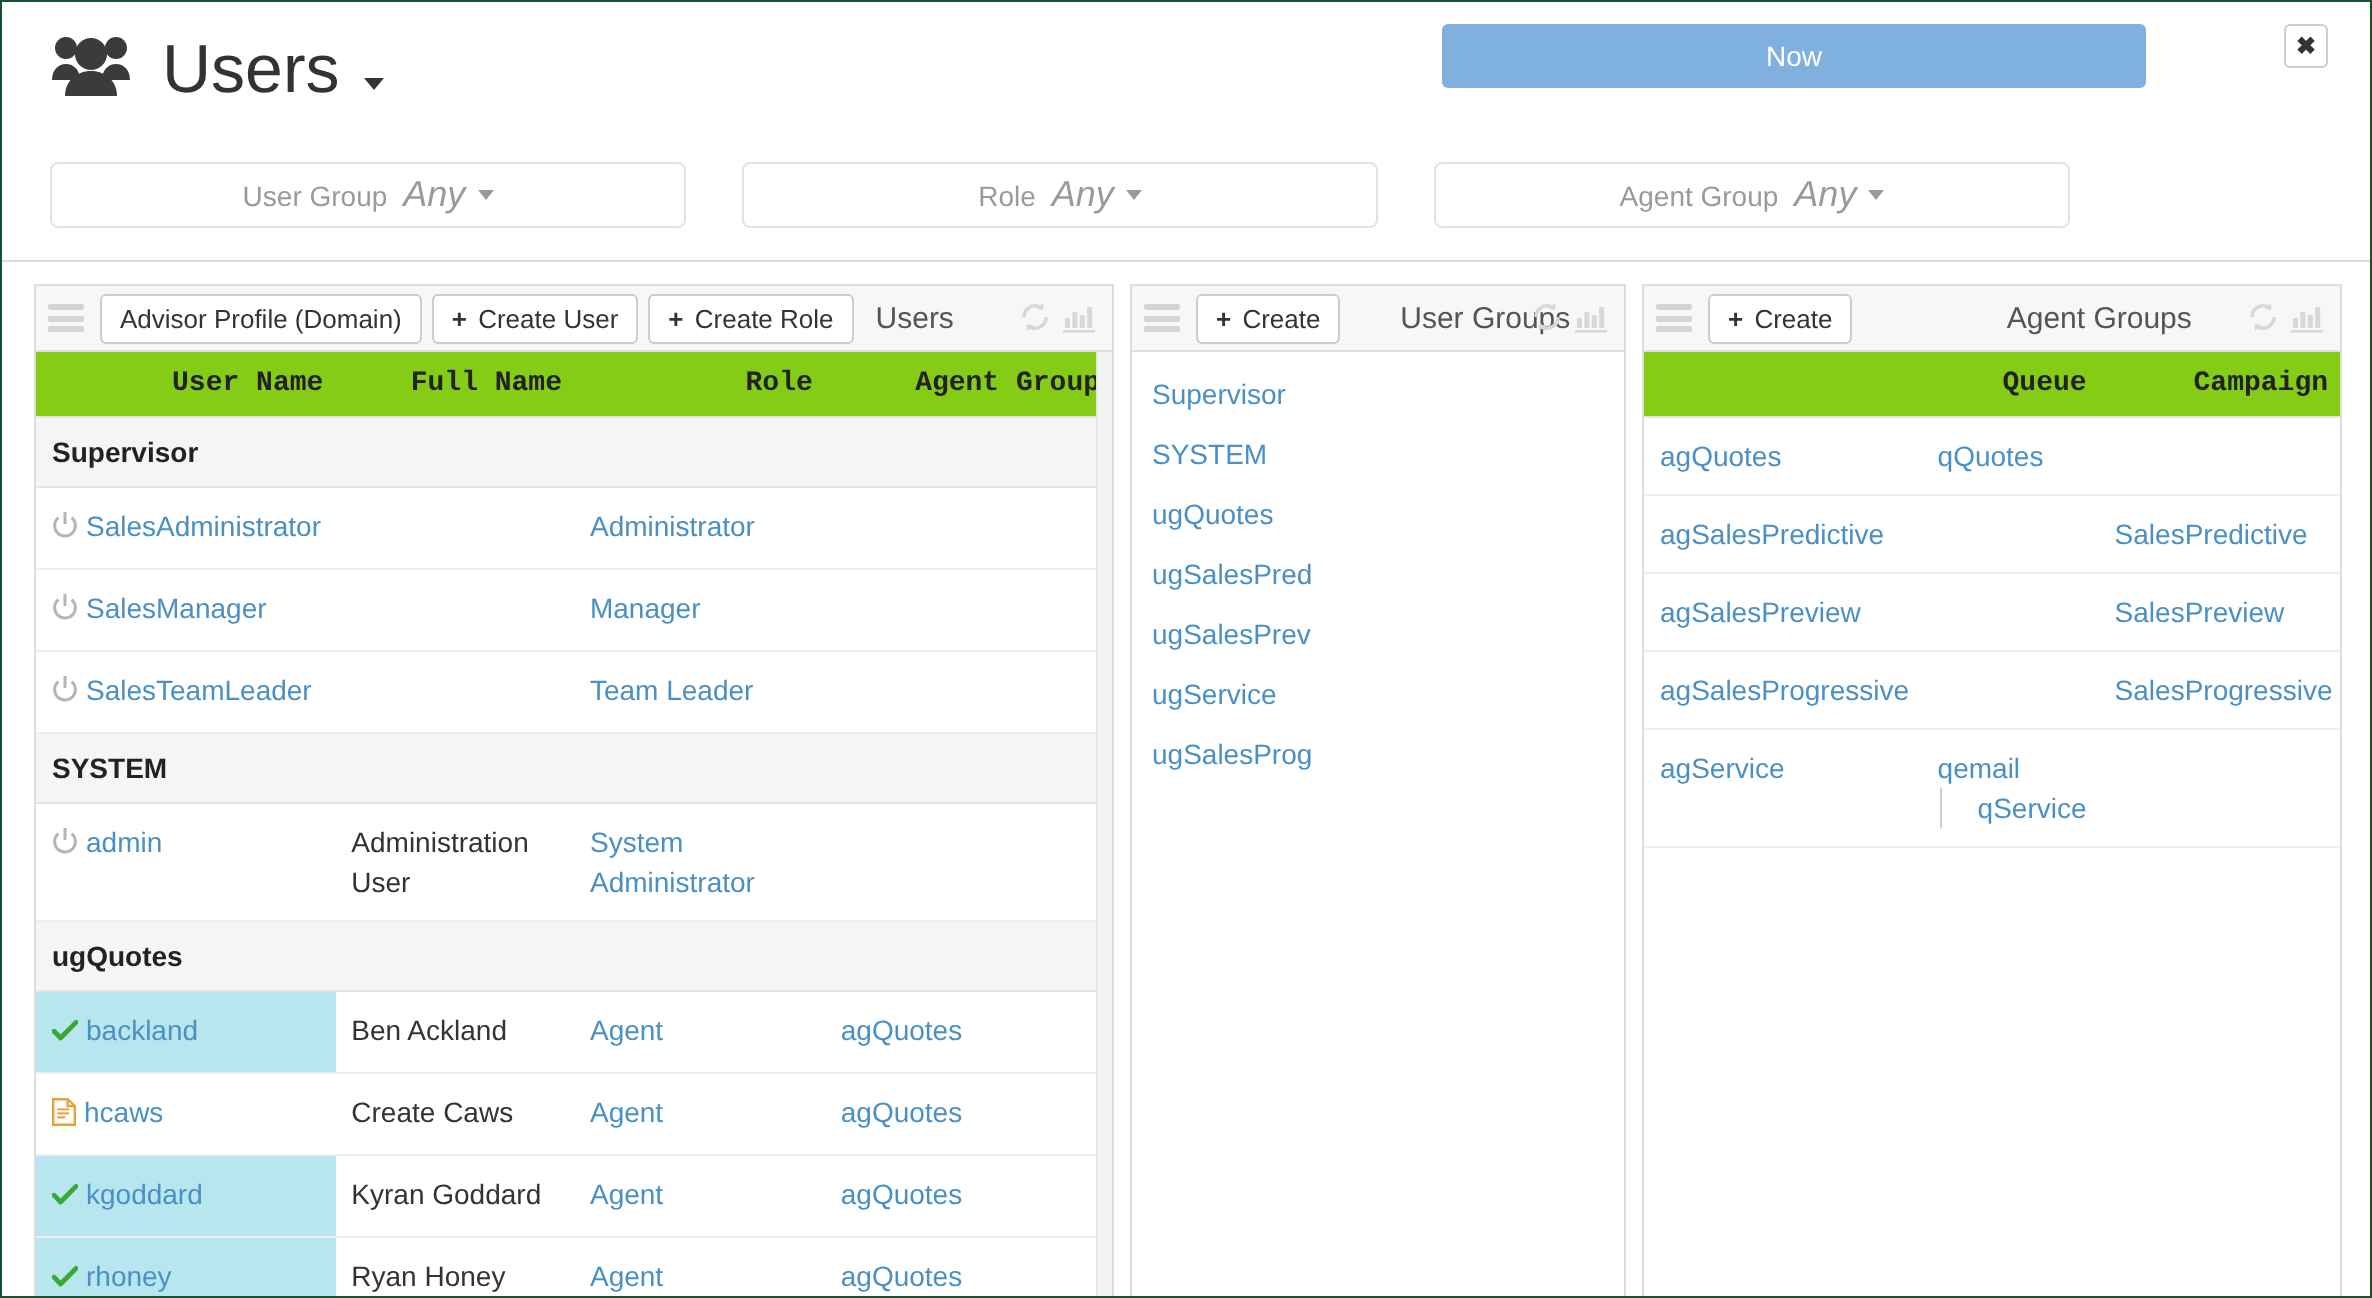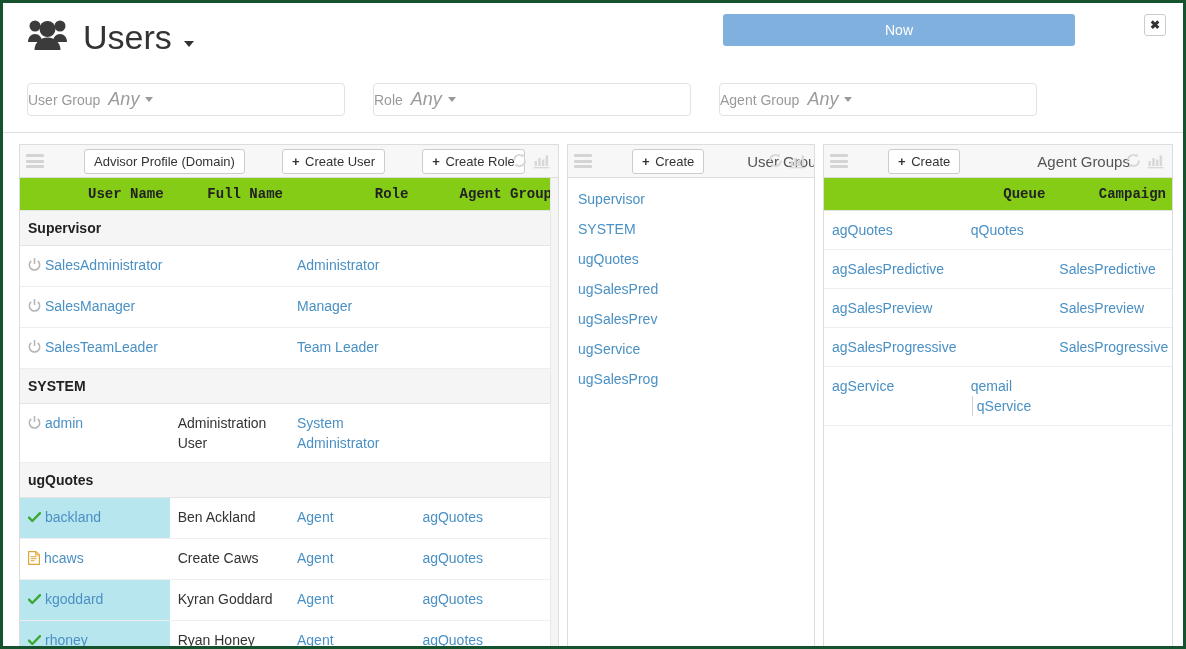--- a/index.html
+++ b/index.html
@@ -6,21 +6,21 @@
   html, body {
     margin: 0; padding: 0;
     width: 1186px; height: 649px;
     overflow: hidden;
     background: #ffffff;
     font-family: "Liberation Sans", sans-serif;
   }
   #app {
     position: relative;
     width: 1186px; height: 649px;
-    border: 3px solid #14532d;
+    border: 1px solid #14532d;
     background: #ffffff;
     overflow: hidden;
   }
 
   
   .header {
     position: relative;
     height: 130px;
     border-bottom: 1px solid #dddddd;
     background: #ffffff;
@@ -83,21 +83,21 @@
     left: 24px; top: 80px;
     display: flex;
   }
   .filter-box {
     width: 318px; height: 33px;
     border: 1px solid #e2e2e2;
     border-radius: 4px;
     background: #ffffff;
     display: flex;
     align-items: center;
-    justify-content: flex-start;
+    justify-content: center;
     margin-right: 28px;
     cursor: pointer;
   }
   .filter-label {
     font-size: 14px;
     color: #9a9a9a;
   }
   .filter-value {
     font-size: 18px;
     color: #9a9a9a;
@@ -130,21 +130,20 @@
   #panel-agentgroups { left: 820px; width: 350px; height: 520px; }
 
   .panel-toolbar {
     height: 33px;
     background: #f7f7f7;
     border-bottom: 1px solid #dddddd;
     display: flex;
     align-items: center;
     padding: 0 8px 0 6px;
     position: relative;
-    gap: 32px;
   }
   .hamburger {
     width: 18px; height: 14px;
     display: flex; flex-direction: column;
     justify-content: space-between;
     margin-right: 8px;
     cursor: pointer;
     flex: none;
   }
   .hamburger span {
@@ -253,21 +252,21 @@
     margin: 0; padding: 6px 0 0 0;
   }
   ul.simple-list li {
     padding: 7px 10px;
     font-size: 14px;
     color: #4a90c4;
     cursor: pointer;
   }
 
   .queue-sub {
-    padding-left: 4px;
+    padding-left: 18px;
     border-left: 1px solid #d0d0d0;
     margin-left: 1px;
     display: block;
   }
 </style>
 </head>
 <body>
 
 <div id="app">
 

